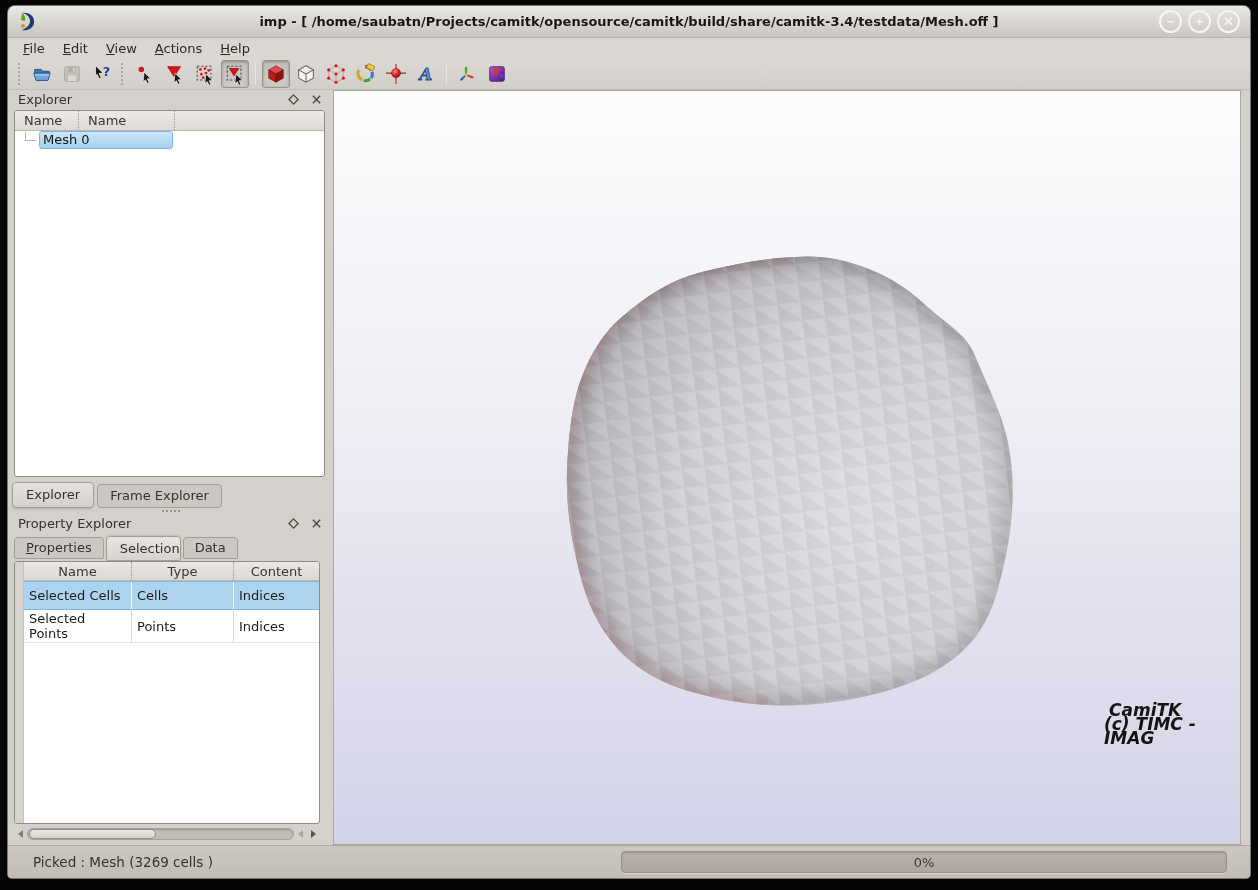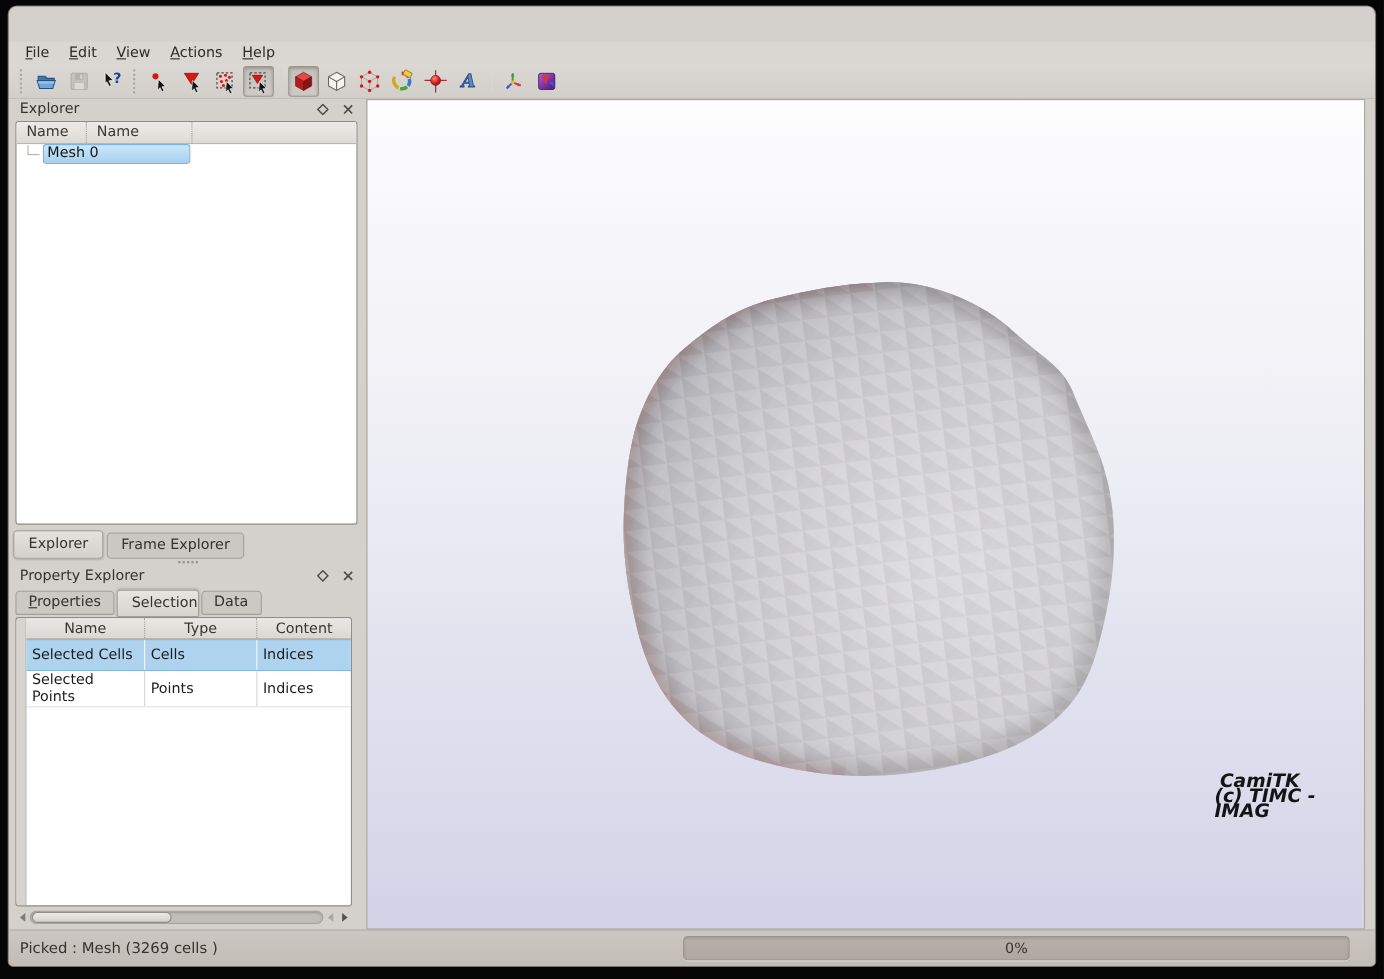--- a/index.html
+++ b/index.html
@@ -122,21 +122,21 @@
   }
   #viewport svg { position:absolute; left:0; top:0; }
   #watermark { position:absolute; left:770px; top:612px; font-size:17px; font-weight:bold; font-style:italic; color:#141414; line-height:14px; }
   #watermark .l1 { margin-left:5px; }
   
   #statusbar {
     position:absolute; left:0; top:839px; width:100%; height:33px;
     background:linear-gradient(#cdc7c1,#c2bcb6); border-top:1px solid #aeaaa4;
     display:flex; align-items:center;
   }
-  #status-msg { margin-left:10px; font-size:13.5px; color:#37322d; }
+  #status-msg { margin-left:25px; font-size:13.5px; color:#37322d; }
   #progressbar {
     position:absolute; left:613px; top:5px; width:606px; height:22px;
     border:1px solid #9a948e; border-radius:4px;
     background:linear-gradient(#b6b0aa,#aea89f);
     box-shadow:inset 0 1px 2px rgba(0,0,0,.18), 0 1px 0 rgba(255,255,255,.4);
     display:flex; align-items:center; justify-content:center;
     font-size:13px; color:#3b3631;
   }
 </style>
 </head>
@@ -152,20 +152,33 @@
     <linearGradient id="purpGrad" x1="0" y1="0" x2="1" y2="1">
       <stop offset="0%" stop-color="#b45cd0"></stop>
         <stop offset="60%" stop-color="#7a2da0"></stop>
         <stop offset="100%" stop-color="#4c1a70"></stop>
     </linearGradient>
   </defs>
 </svg>
 
 <div id="window">
 
+  <div id="titlebar">
+    <svg id="app-icon" viewBox="0 0 24 22">
+      <path d="M6 2 C14 1 19 6 18 12 C17 18 11 20 6 19 C11 17 14 14 14 10 C14 6 11 3 6 2 Z" fill="#1d3f6e"></path>
+      <path d="M6 2 C9 4 10 7 9 10 L5 9 Z" fill="#6f9f1e"></path>
+      <circle cx="7" cy="15" r="2" fill="#e09420"></circle>
+    </svg>
+    <div id="title-text">imp - [ /home/saubatn/Projects/camitk/opensource/camitk/build/share/camitk-3.4/testdata/Mesh.off ]</div>
+    <div id="win-controls">
+      <button class="winbtn">−</button>
+      <button class="winbtn">+</button>
+      <button class="winbtn">✕</button>
+    </div>
+  </div>
 
   <div id="menubar">
     <div class="menu-item"><u>F</u>ile</div>
     <div class="menu-item"><u>E</u>dit</div>
     <div class="menu-item"><u>V</u>iew</div>
     <div class="menu-item"><u>A</u>ctions</div>
     <div class="menu-item"><u>H</u>elp</div>
   </div>
 
   <div id="toolbar">

